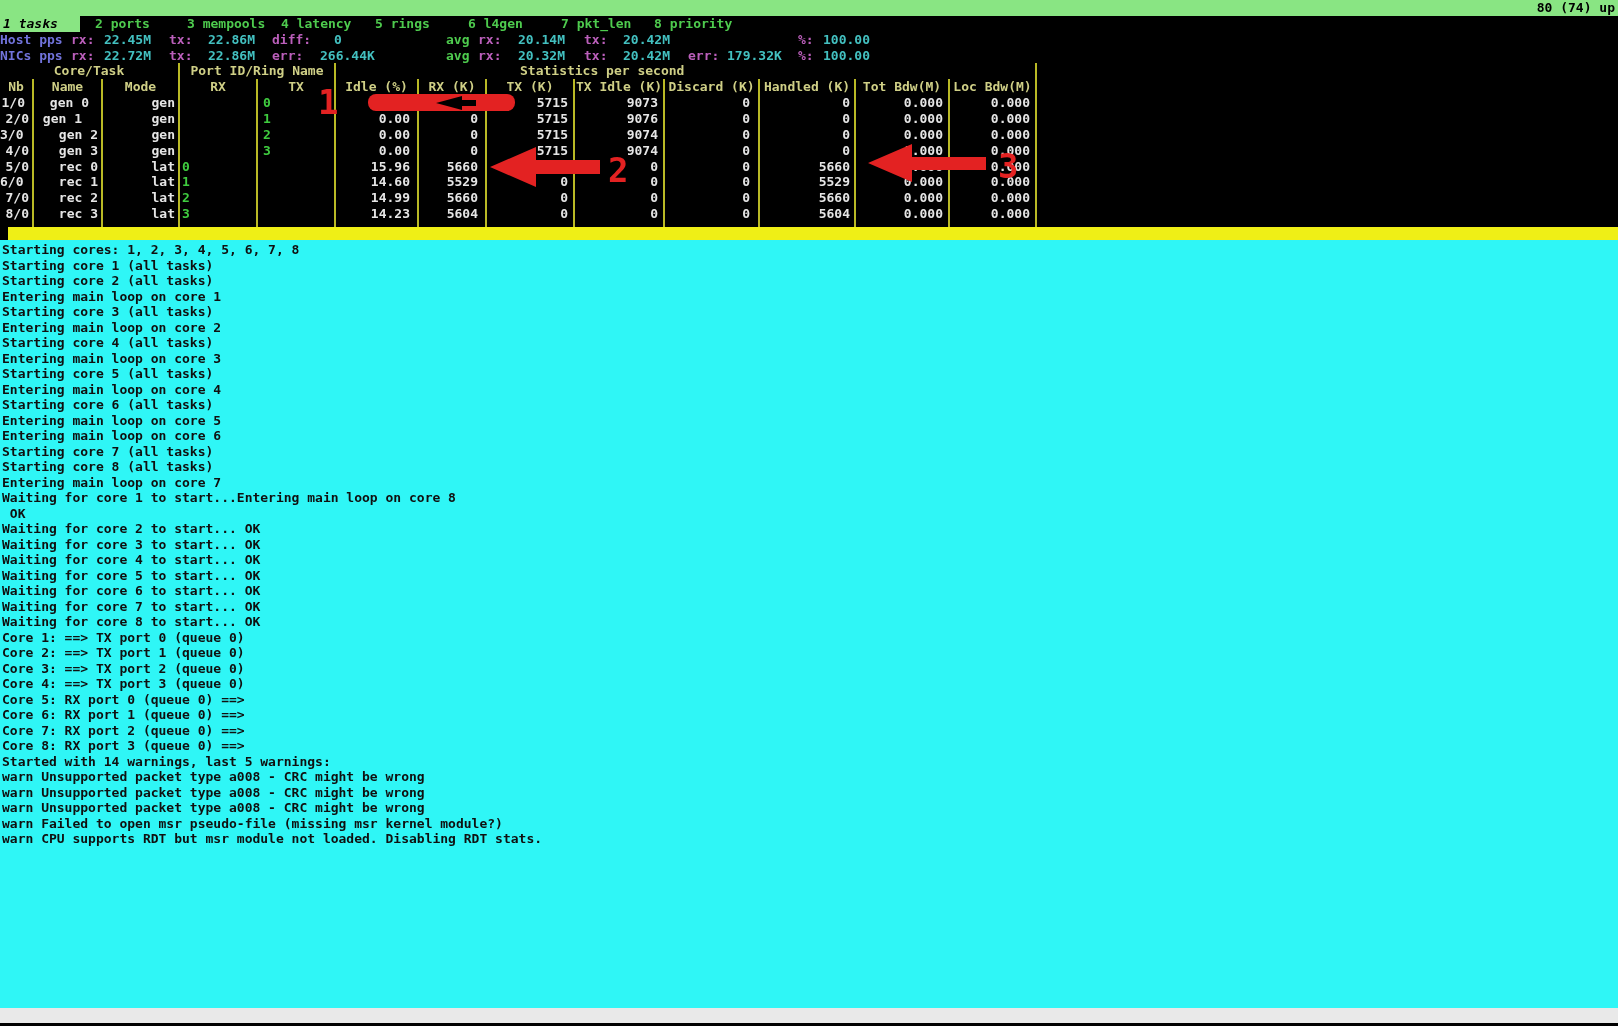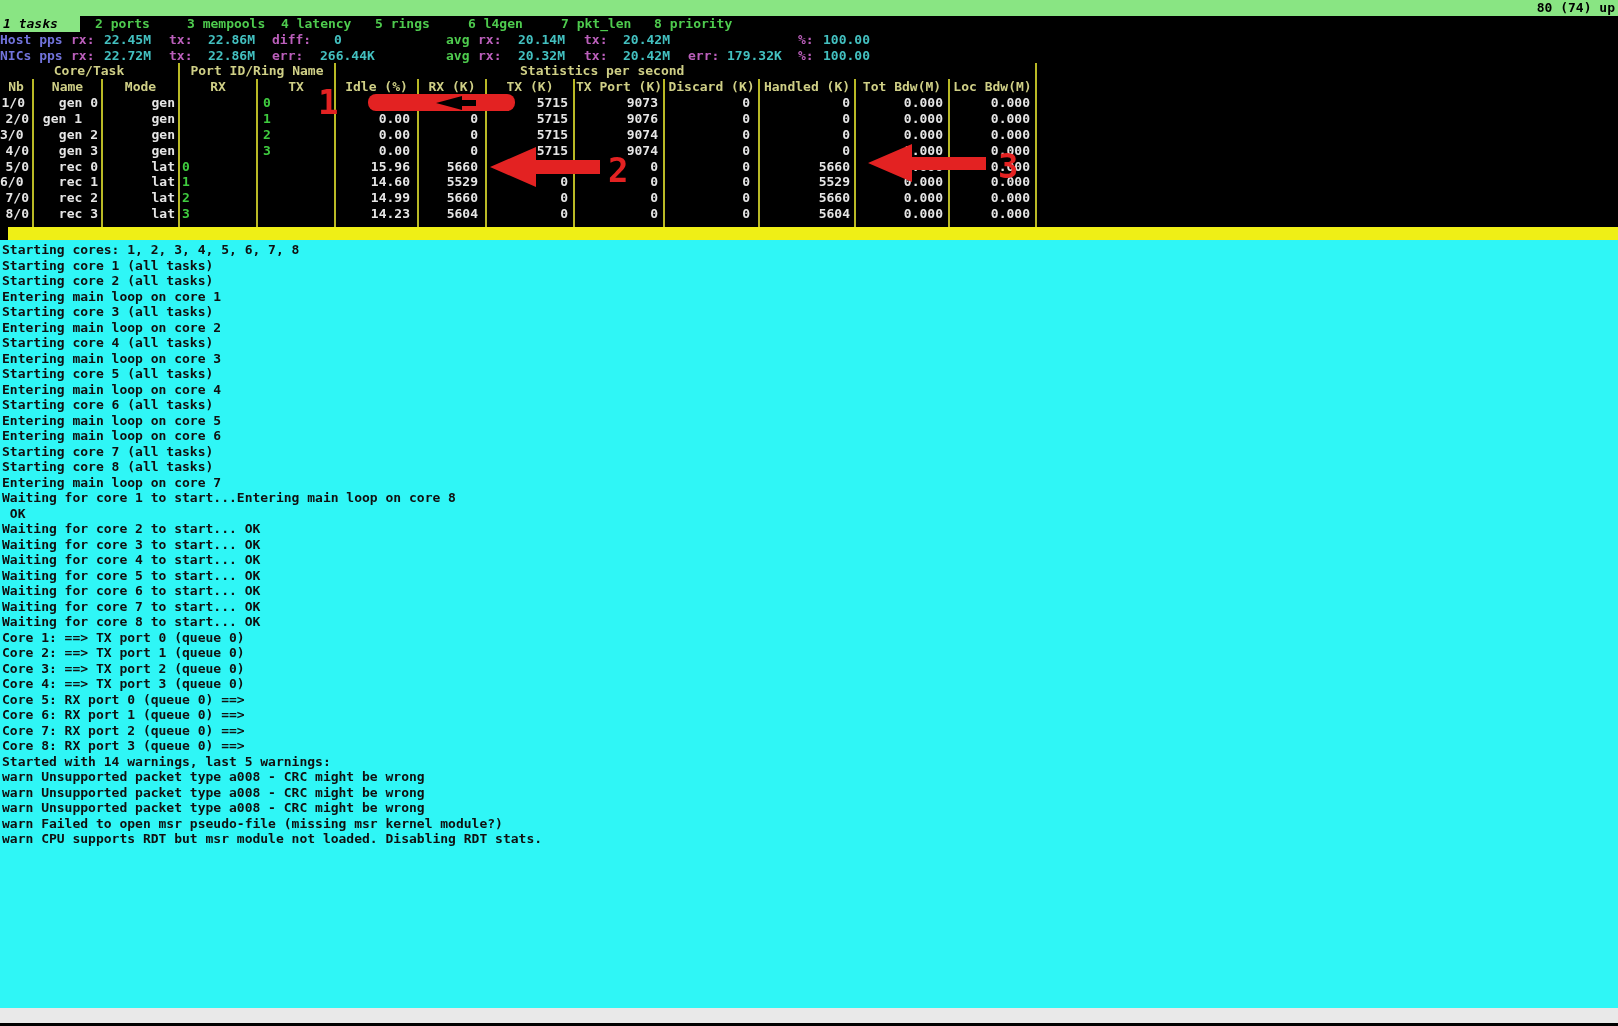--- a/index.html
+++ b/index.html
@@ -105,29 +105,29 @@
       </div>
       <div class="trow chead">
         <div class="cell hdr" style="width: 34px;">Nb</div>
         <div class="cell hdr" style="width: 69px;">Name</div>
         <div class="cell hdr" style="width: 77px;">Mode</div>
         <div class="cell hdr" style="width: 78px;">RX</div>
         <div class="cell hdr" style="width: 78px;">TX</div>
         <div class="cell hdr" style="width: 83px;">Idle (%)</div>
         <div class="cell hdr" style="width: 68px;">RX (K)</div>
         <div class="cell hdr" style="width: 88px;">TX (K)</div>
-        <div class="cell hdr" style="width: 90px;">TX Port (K)</div>
+        <div class="cell hdr" style="width: 90px;">TX Idle (K)</div>
         <div class="cell hdr" style="width: 95px;">Discard (K)</div>
         <div class="cell hdr" style="width: 96px;">Handled (K)</div>
         <div class="cell hdr" style="width: 94px;">Tot Bdw(M)</div>
         <div class="cell hdr" style="width: 87px;">Loc Bdw(M)</div>
       </div>
       <div class="trow">
         <div class="cell num" style="width: 34px; padding-right: 7px;">1/0</div>
-        <div class="cell num" style="width: 69px; padding-right: 3px;">gen 0</div>
+        <div class="cell num" style="width: 69px; padding-right: 12px;">gen 0</div>
         <div class="cell num" style="width: 77px; padding-right: 3px;">gen</div>
         <div class="cell portnum" style="width: 78px; padding-left: 2px;"></div>
         <div class="cell portnum" style="width: 78px; padding-left: 5px;">0</div>
         <div class="cell num" style="width: 83px; padding-right: 7px;">0.00</div>
         <div class="cell num" style="width: 68px; padding-right: 7px;">0</div>
         <div class="cell num" style="width: 88px; padding-right: 5px;">5715</div>
         <div class="cell num" style="width: 90px; padding-right: 5px;">9073</div>
         <div class="cell num" style="width: 95px; padding-right: 8px;">0</div>
         <div class="cell num" style="width: 96px; padding-right: 4px;">0</div>
         <div class="cell num" style="width: 94px; padding-right: 5px;">0.000</div>

